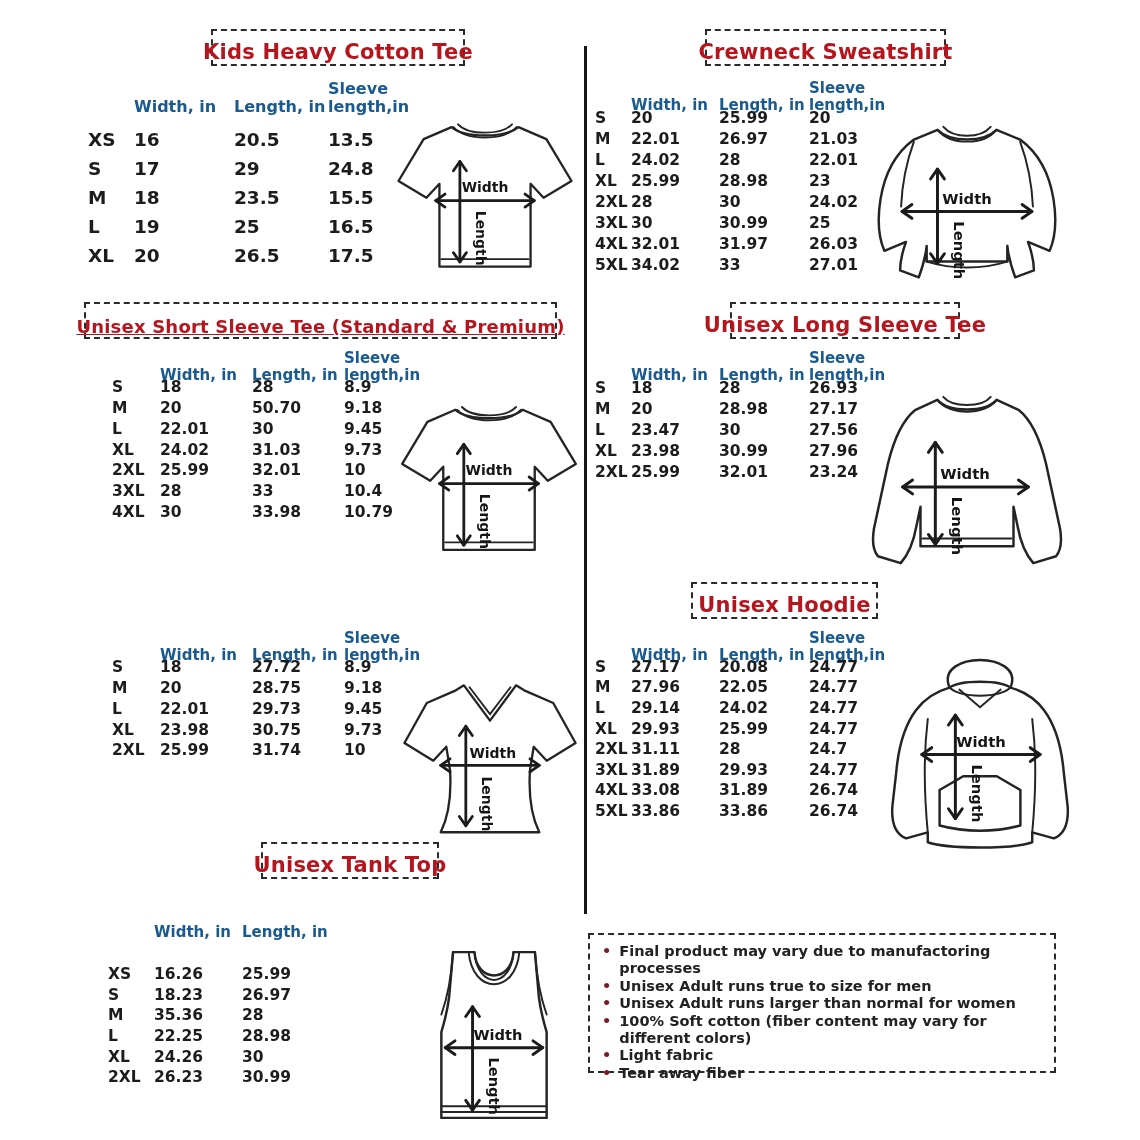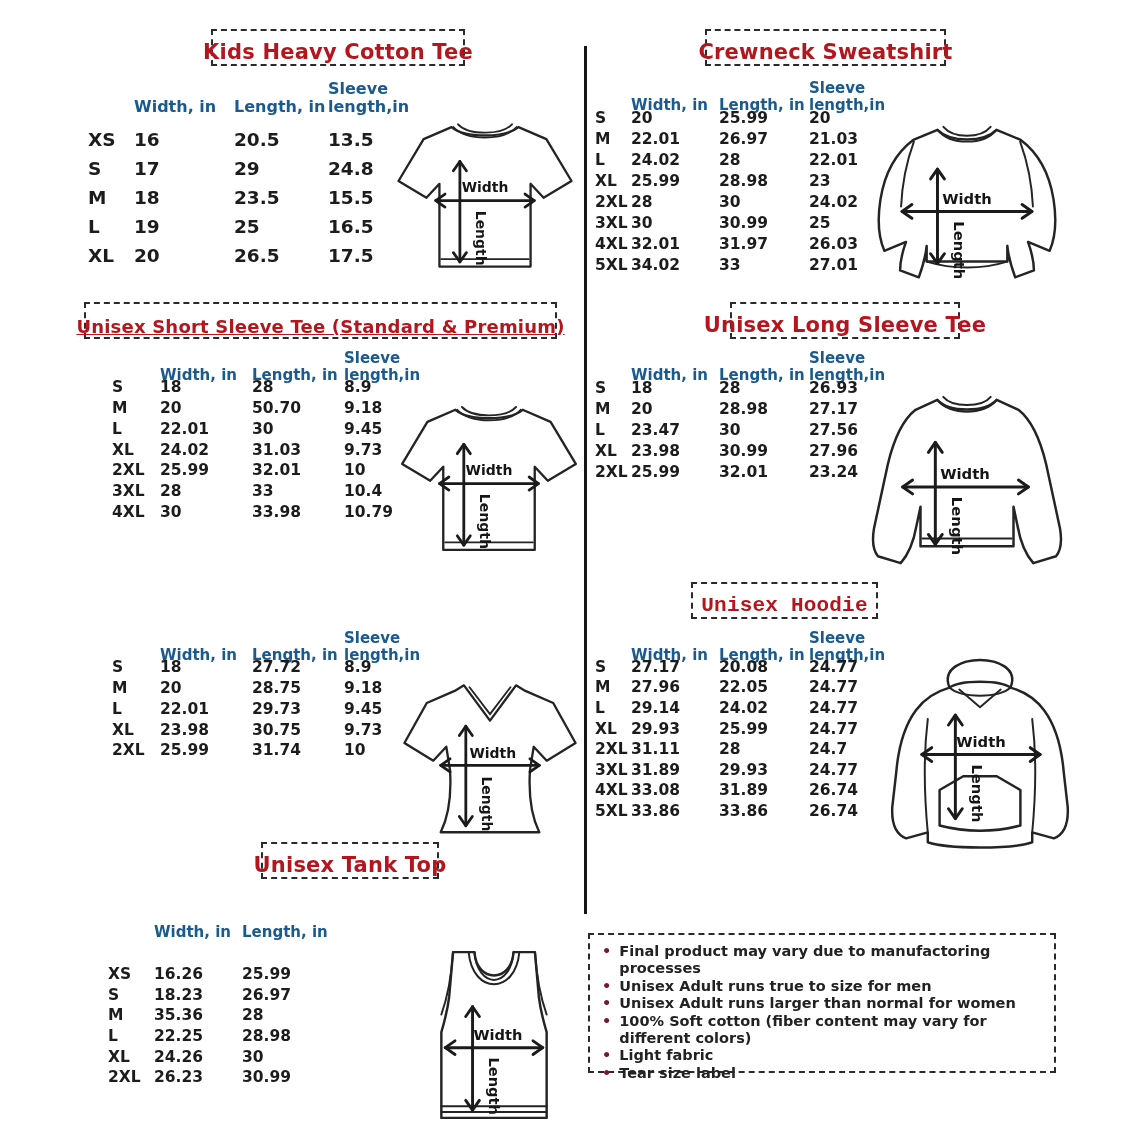--- a/index.html
+++ b/index.html
@@ -67,21 +67,21 @@
   </div>
   <div class="title-box" style="left:705px;top:29px;width:241px;">
     <span class="title-text">Crewneck Sweatshirt</span>
   </div>
   <div class="title-box title-sm" style="left:84px;top:302px;width:473px;">
     <span class="title-text">Unisex Short Sleeve Tee (Standard &amp; Premium)</span>
   </div>
   <div class="title-box" style="left:730px;top:302px;width:230px;">
     <span class="title-text">Unisex Long Sleeve Tee</span>
   </div>
-  <div class="title-box" style="left:691px;top:582px;width:187px;font-family:Liberation Mono, monospace;">
+  <div class="title-box" style="left:691px;top:582px;width:187px;">
     <span class="title-text">Unisex Hoodie</span>
   </div>
   <div class="title-box" style="left:261px;top:842px;width:178px;">
     <span class="title-text">Unisex Tank Top</span>
   </div>
 
   <div class="size-table t-kids" style="left:88px;top:80px;">
       <div class="trow thead">
         <div class="tcell size-col"></div>
         <div class="tcell hcell">Width, in</div>
@@ -584,17 +584,17 @@
       <div class="note">
         <span class="bullet">•</span>
         <span>100% Soft cotton (fiber content may vary for different colors)</span>
       </div>
       <div class="note">
         <span class="bullet">•</span>
         <span>Light fabric</span>
       </div>
       <div class="note">
         <span class="bullet">•</span>
-        <span>Tear size label</span>
+        <span>Tear away fiber</span>
       </div>
     </div>
 
 </div>
 
 </body></html>

